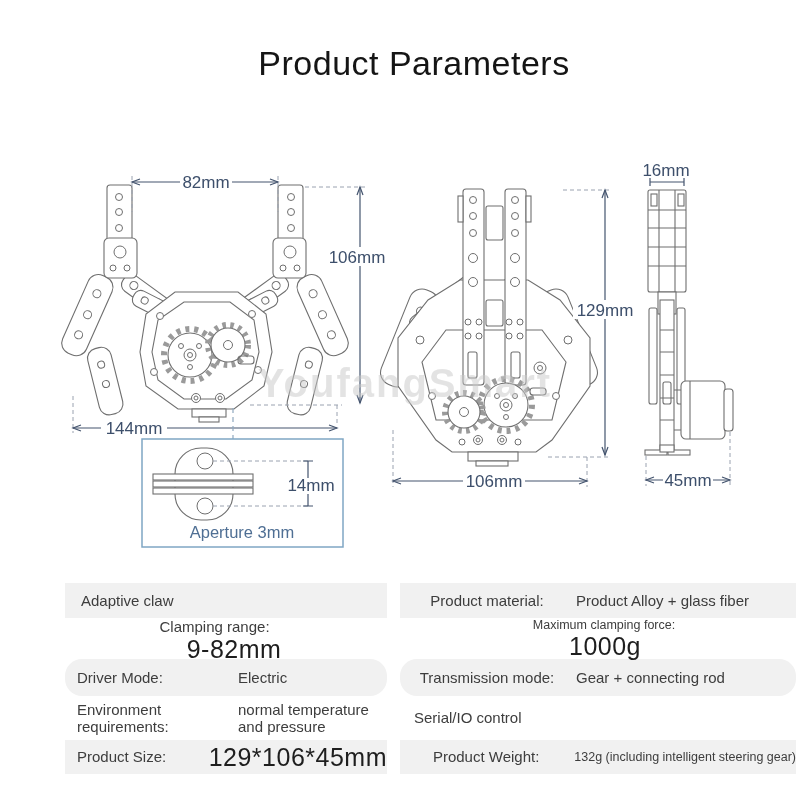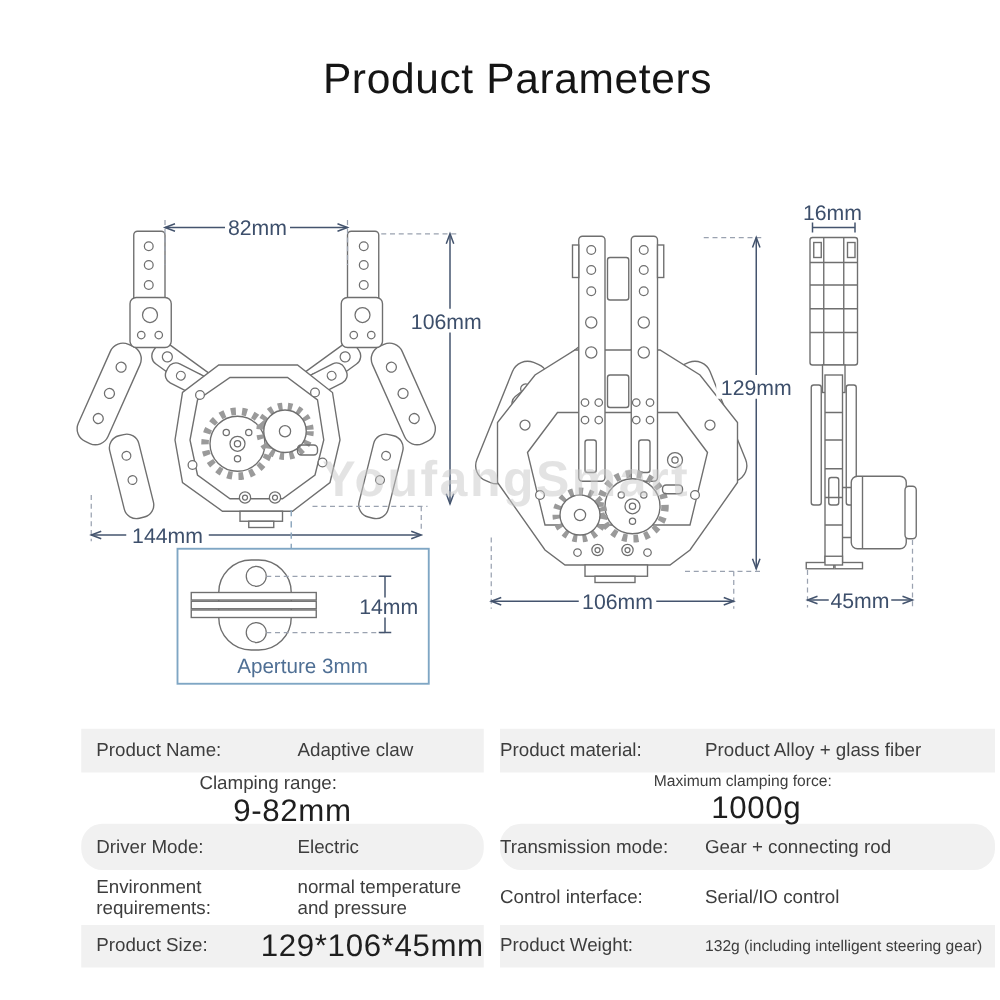--- a/index.html
+++ b/index.html
@@ -28,21 +28,21 @@
   .spec-table.left{left:65px;width:322px;}
   .spec-table.right{left:400px;width:396px;}
   .row{display:flex;align-items:center;}
   .row:nth-child(odd){background:#f1f1f1;}
   .row:nth-child(1){height:35px;}
   .row:nth-child(2){height:41px;flex-direction:column;}
   .row:nth-child(3){height:37px;border-radius:17px;}
   .row:nth-child(4){height:44px;}
   .row:nth-child(5){height:34px;}
   .lbl{width:145px;padding-left:12px;font-size:15px;line-height:1.15;}
-  .spec-table.right .lbl{width:150px;padding-left:0;text-align:left;}
+  .spec-table.right .lbl{width:150px;padding-left:12px;text-align:center;}
   .val{flex:1;padding-left:16px;font-size:15px;line-height:1.15;}
   .spec-table.right .val{padding-left:14px;}
   .val.big{font-size:25px;color:#1e1e1e;letter-spacing:.5px;}
   .val.small{font-size:12.5px;white-space:nowrap;}
   .lbl.small{font-size:12.5px;white-space:nowrap;}
 </style>
 </head>
 <body>
 
 <div id="page">
@@ -285,21 +285,20 @@
         <rect x="663" y="470" width="50" height="18" class="mask"></rect>
         <text x="688" y="486" class="dimtext">45mm</text>
       </g>
     </g>
 
     <text x="405" y="397" class="wm">YoufangSmart</text>
   </svg>
 
   <div class="spec-table left">
     <div class="row">
-      <div class="lbl">Product Name:</div>
       <div class="val">Adaptive claw</div>
     </div>
     <div class="row">
       <div class="lbl">Clamping range:</div>
       <div class="val big">9-82mm</div>
     </div>
     <div class="row">
       <div class="lbl">Driver Mode:</div>
       <div class="val">Electric</div>
     </div>
@@ -320,21 +319,20 @@
     </div>
     <div class="row">
       <div class="lbl small">Maximum clamping force:</div>
       <div class="val big">1000g</div>
     </div>
     <div class="row">
       <div class="lbl">Transmission mode:</div>
       <div class="val">Gear + connecting rod</div>
     </div>
     <div class="row">
-      <div class="lbl">Control interface:</div>
       <div class="val">Serial/IO control</div>
     </div>
     <div class="row">
       <div class="lbl">Product Weight:</div>
       <div class="val small">132g (including intelligent steering gear)</div>
     </div>
   </div>
 
 </div>
 

